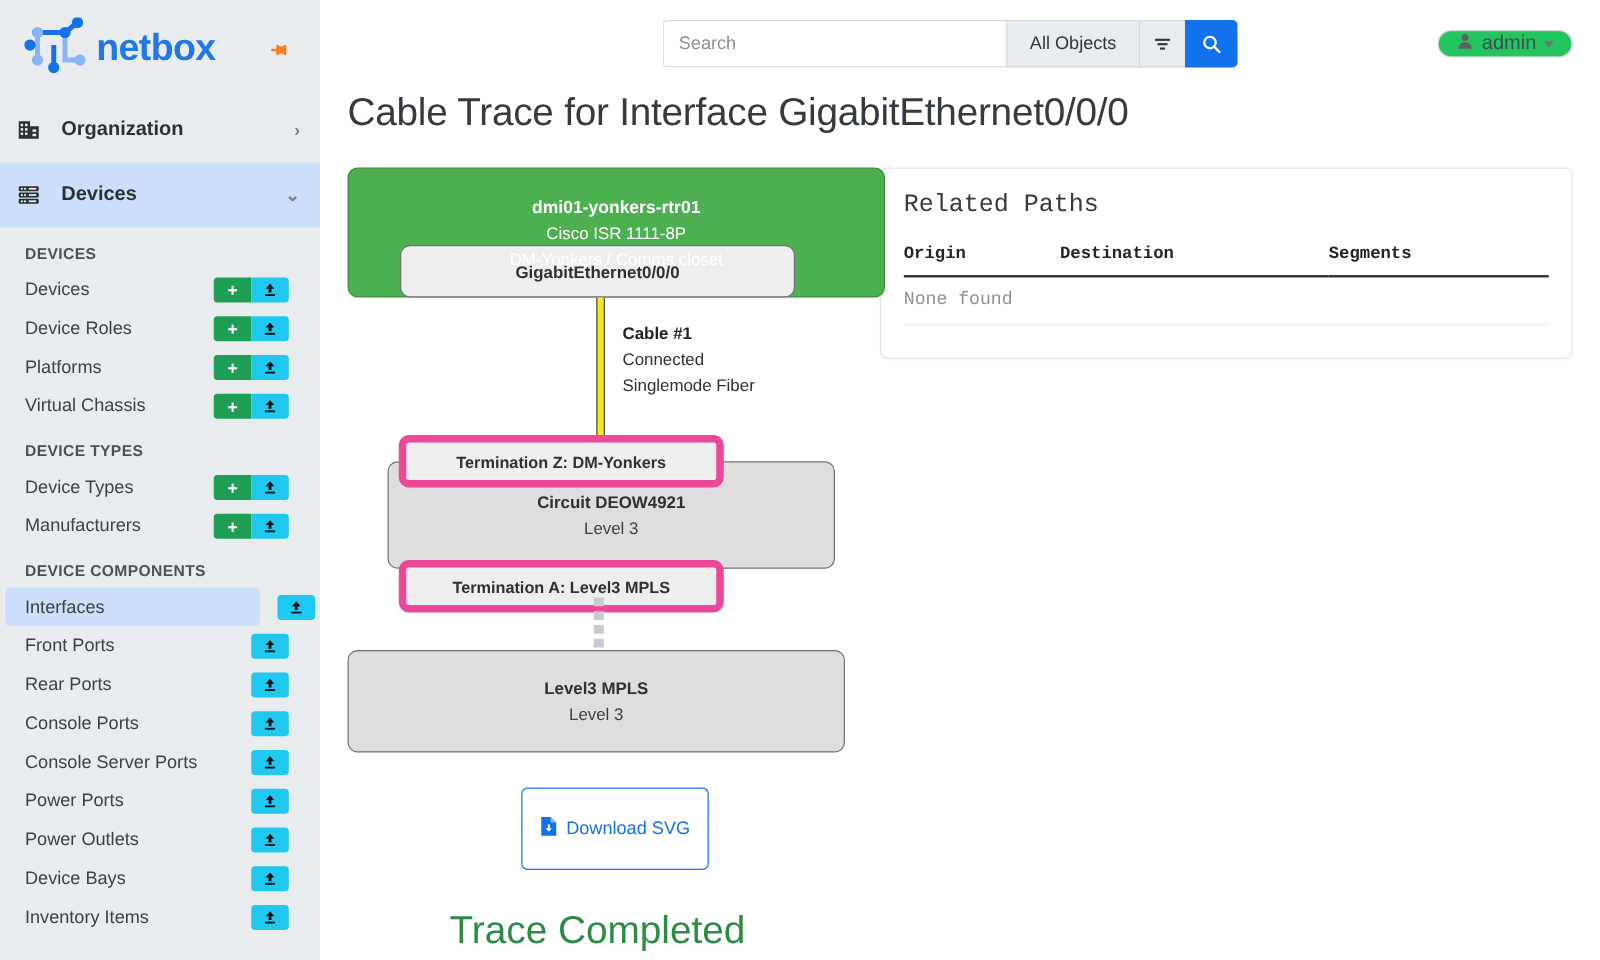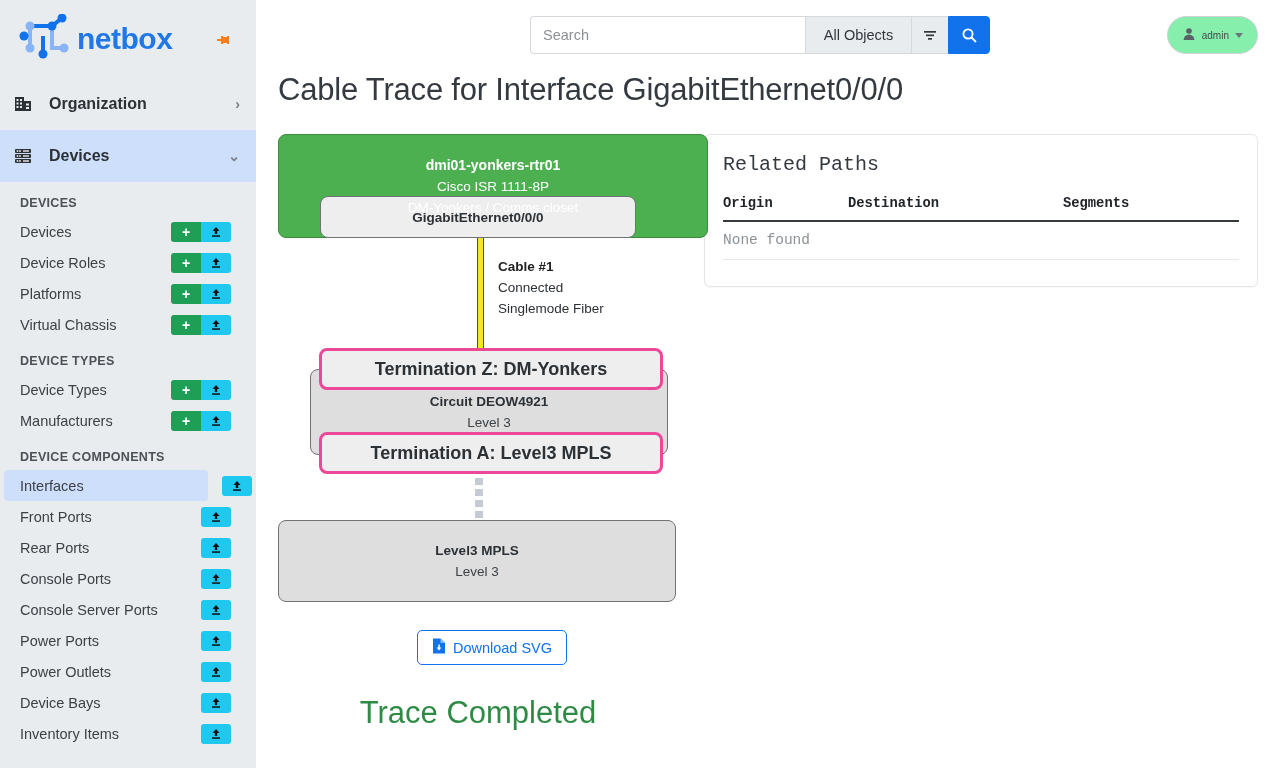--- a/index.html
+++ b/index.html
@@ -116,23 +116,23 @@
     border: 1px solid #d5d9dd; border-right: none; cursor: pointer;
   }
   .search-btn {
     display: flex; align-items: center; justify-content: center;
     width: 42px; background: #1272ec;
     border: 1px solid #1272ec; border-radius: 0 4px 4px 0; cursor: pointer;
   }
   .user-btn {
     margin-left: auto;
     display: flex; align-items: center; gap: 6px;
-    height: 38px; padding: 0 14px;
+    height: 22px; padding: 0 14px;
     border: 1px solid #ced2d6; border-radius: 19px;
-    font-size: 10px; color: #434a50; background: #86efac; cursor: pointer;
+    font-size: 16px; color: #434a50; background: #22c55e; cursor: pointer;
   }
   .caret { width: 0; height: 0; border-left: 4.5px solid transparent; border-right: 4.5px solid transparent; border-top: 5px solid #6c757d; }
 
   .page-title {
     font-size: 31px; font-weight: 400;
     color: #343a40;
     margin: 2px 0 0 22px;
     letter-spacing: -0.2px;
   }
 
@@ -177,46 +177,46 @@
   .circuit-box {
     position: absolute; left: 0; top: 21px;
     width: 358px; height: 86px;
     background: #dedede; border: 1px solid #6e7378; border-radius: 8px;
     display: flex; flex-direction: column; align-items: center; justify-content: center; margin-left: 32px;
   }
   .circuit-box .cb1 { font-size: 13.5px; font-weight: 700; color: #2c3136; }
   .circuit-box .cb2 { font-size: 13.5px; color: #3c4146; margin-top: 6px; }
   .circuit-term {
     position: absolute; left: 41px;
-    width: 344px; height: 42px;
-    background: #eeeeee; border: 3px solid #ec4899; border-radius: 8px;
+    width: 260px; height: 42px;
+    background: #eeeeee; border: 6px solid #ec4899; border-radius: 8px;
     display: flex; align-items: center; justify-content: center;
-    font-size: 18px; font-weight: 700; color: #2c3136;
+    font-size: 13px; font-weight: 700; color: #2c3136;
   }
   .circuit-term.tz { top: 0; }
-  .circuit-term.ta { top: 84px; }
+  .circuit-term.ta { top: 100px; }
 
   .dash-link { height: 44px; position: relative; }
   .dash-link .dash {
     position: absolute; left: 197px;
     width: 8px; height: 7px; background: #c5cad4;
   }
 
   .node-end {
     width: 398px; height: 82px;
     background: #dedede; border-color: #6e7378;
     margin-top: 0;
   }
   .node-end .e1 { font-size: 13.5px; font-weight: 700; color: #2c3136; }
   .node-end .e2 { font-size: 13.5px; color: #3c4146; margin-top: 6px; }
 
   .dl-row { display: flex; justify-content: center; margin-top: 28px; }
   .dl-btn {
     display: flex; align-items: center; gap: 7px;
-    padding: 7px 14px;
+    padding: 22px 14px;
     border: 1px solid #1272ec; border-radius: 5px;
     color: #1272ec; background: #fff;
     font-size: 14.5px; cursor: pointer; margin-left: 28px;
   }
   .trace-done {
     text-align: center; margin-top: 30px;
     font-size: 31px; color: #2e8b45; font-weight: 400;
   }
 
   

